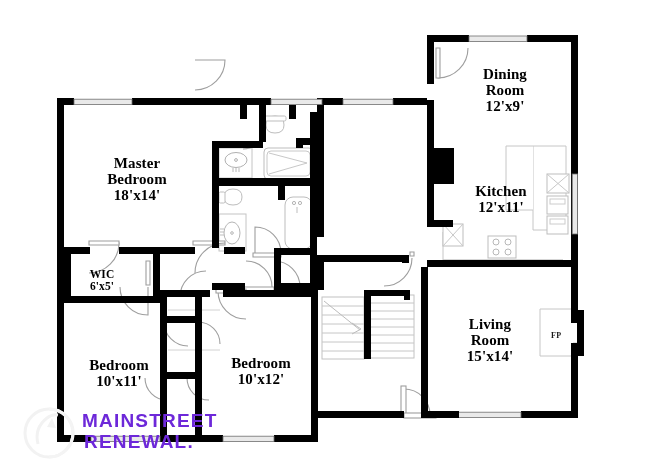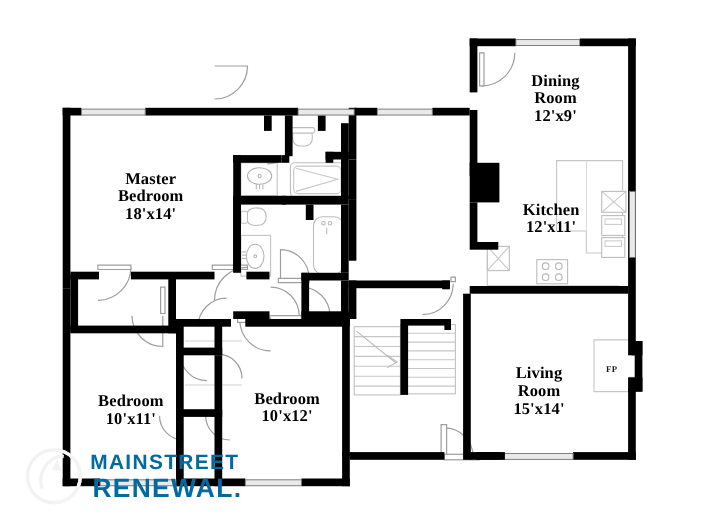--- a/index.html
+++ b/index.html
@@ -53,26 +53,26 @@
     left: 22px;
     top: 404px;
     width: 230px;
     height: 62px;
     pointer-events: none;
   }
   .wm-text {
     position: absolute;
     font-family: "Liberation Sans", sans-serif;
     font-weight: bold;
-    color: #0369a1;
+    color: #6d28d9;
     letter-spacing: 1.2px;
     text-align: center;
   }
   #wm-line1 { left: 60px; top: 6px;  font-size: 19px; }
-  #wm-line2 { left: 62px; top: 27px; font-size: 24px; }
+  #wm-line2 { left: 62px; top: 27px; font-size: 19px; }
 </style>
 </head>
 <body>
 
 <div id="plan-root">
 
   <svg id="floorplan-svg" viewBox="0 0 650 473">
 
     <g fill="none" stroke="#b9b9b9" stroke-width="1">
 
@@ -316,29 +316,31 @@
 
   </svg>
 
   <div class="room-label rl-md" style="left:455px; top:66px; width:100px;">Dining
 Room
 12'x9'</div>
 
   <div class="room-label rl-md" style="left:451px; top:183px; width:100px;">Kitchen
 12'x11'</div>
 
-  <div class="room-label rl-md" style="left:440px; top:332px; width:100px;">Living
+  <div class="room-label rl-md" style="left:440px; top:316px; width:100px;">Living
 Room
 15'x14'</div>
 
   <div class="room-label rl-md" style="left:87px; top:155px; width:100px;">Master
 Bedroom
 18'x14'</div>
 
 
+  <div class="room-label rl-sm" style="left:62px; top:268px; width:80px;">WIC
+6'x5'</div>
 
   <div class="room-label rl-md" style="left:69px; top:357px; width:100px;">Bedroom
 10'x11'</div>
 
   <div class="room-label rl-md" style="left:211px; top:355px; width:100px;">Bedroom
 10'x12'</div>
 
 
   <div class="fp-label" style="left:551px; top:331px;text-align:center;">FP</div>
 

